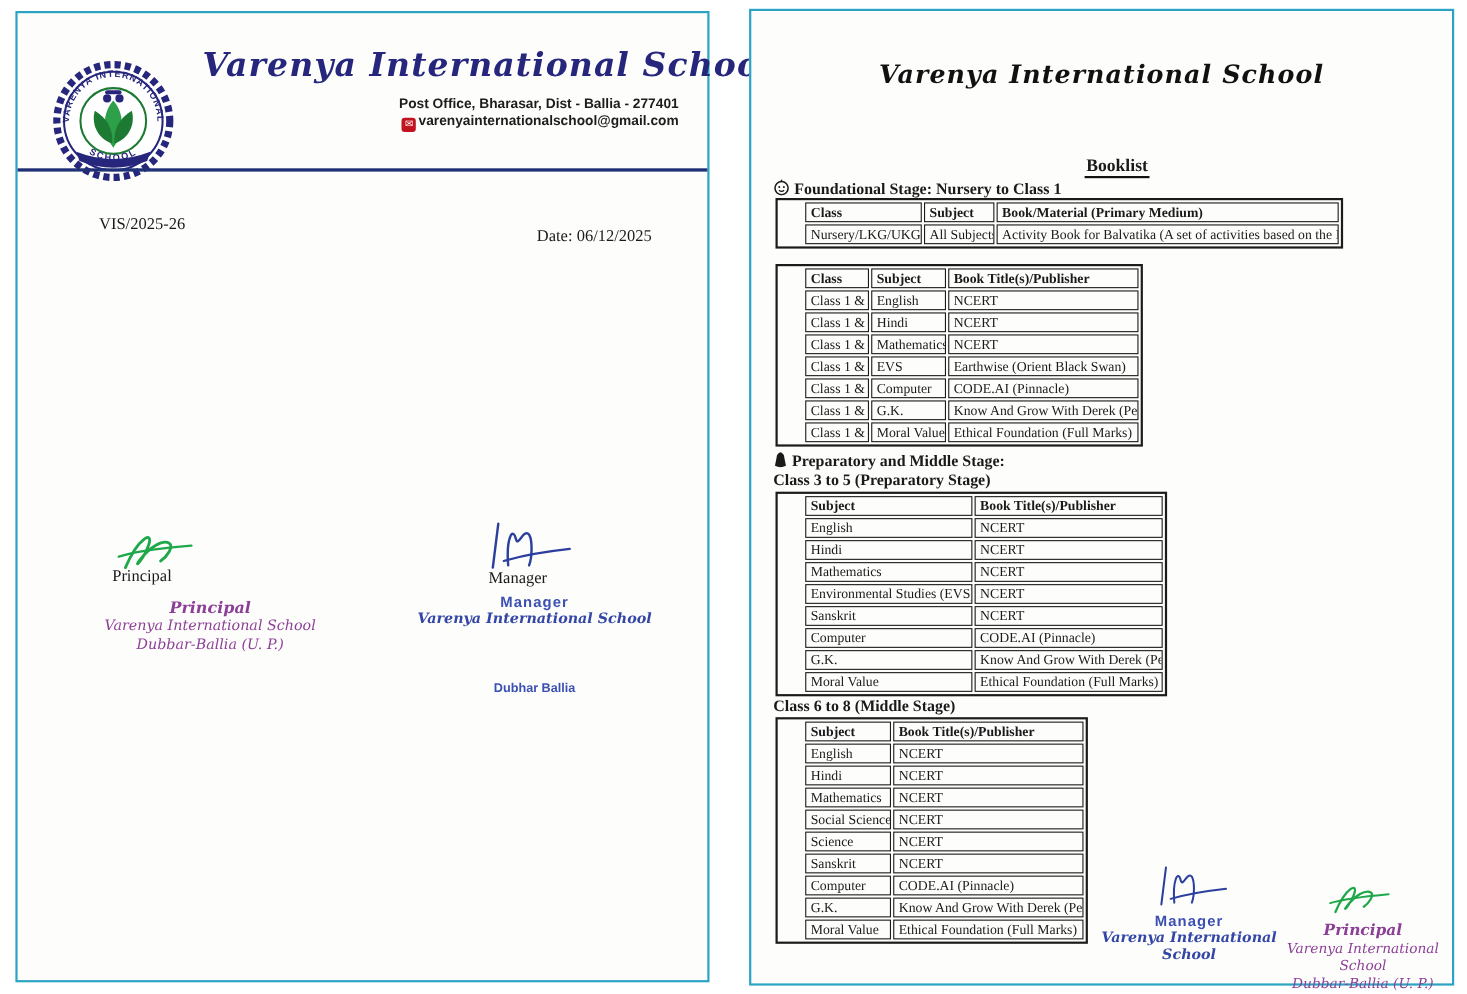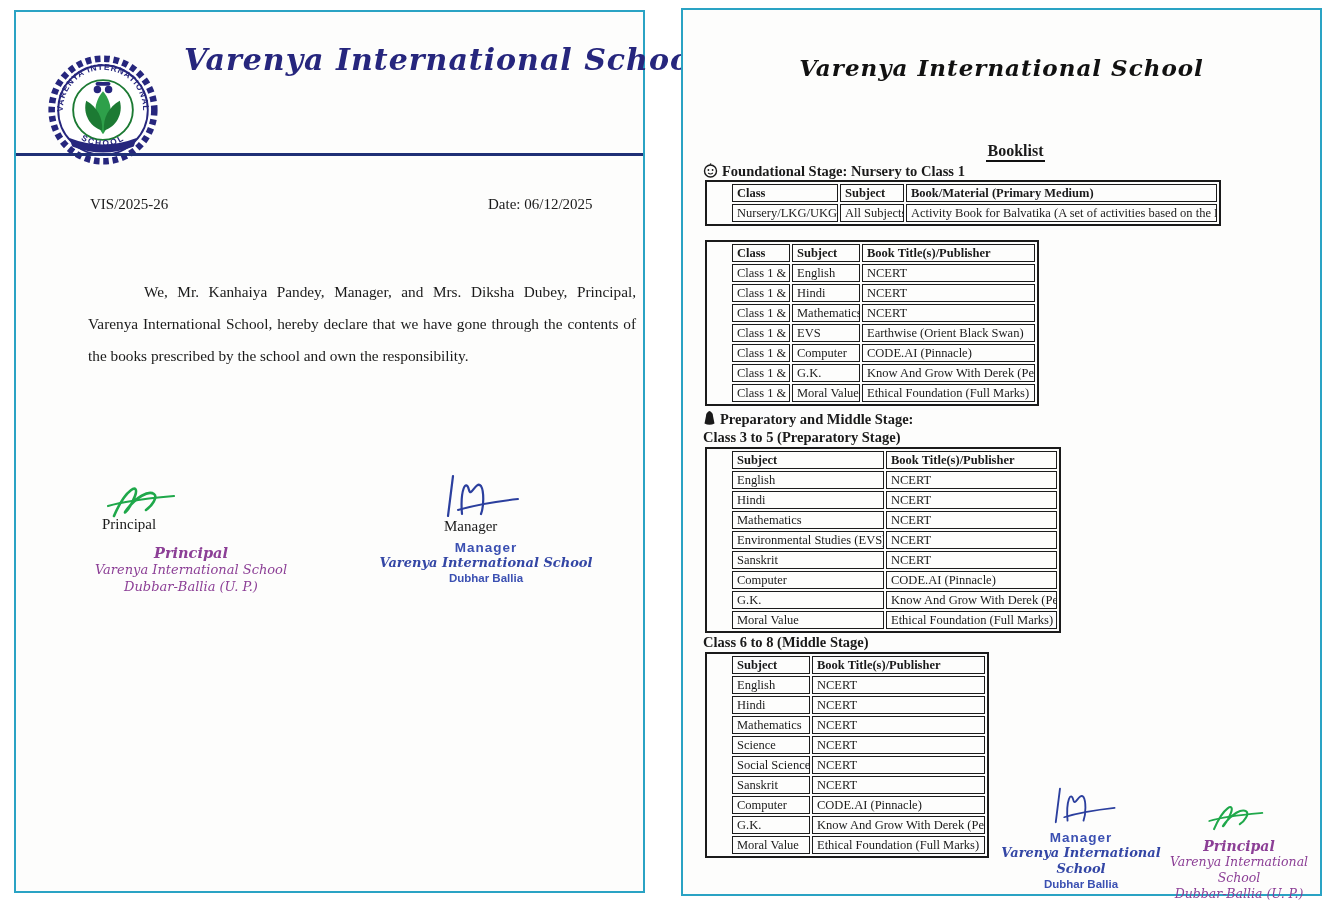--- a/index.html
+++ b/index.html
@@ -28,21 +28,21 @@
   }
   .contact-icon {
     display:inline-block; width:13px; height:13px; background:#c1121f; color:#fff;
     font-size:9px; line-height:13px; text-align:center; vertical-align:-1px;
     margin:0 2px; font-family:"DejaVu Sans", sans-serif; font-weight:normal;
   }
   .ci-mail { border-radius:3px; }
   .ci-globe, .ci-phone { border-radius:50%; }
   .lp-rule { position:absolute; left:0; right:0; top:141px; height:3px; background:#203076; }
   .lp-ref  { position:absolute; left:74px;  top:184px; font-size:15px; }
-  .lp-date { position:absolute; left:472px; top:184px; font-size:15px;text-align:right; }
+  .lp-date { position:absolute; left:472px; top:195px; font-size:15px;text-align:right; }
   .lp-para {
     position:absolute; left:72px; top:264px; width:548px;
     font-size:15.3px; line-height:32px; text-indent:56px; text-align:justify;
   }
   .sig-svg { position:absolute; }
   .lp-sig-principal { left:88px;  top:464px; width:82px; height:50px; }
   .lp-sig-manager   { left:418px; top:456px; width:88px; height:55px; }
   .lp-principal-label { position:absolute; left:86px;  top:504px; font-size:15px; }
   .lp-manager-label   { position:absolute; left:428px; top:506px; font-size:15px; }
   .stamp-purple {
@@ -50,21 +50,21 @@
     font-family:"DejaVu Serif", serif; font-style:italic;
   }
   .lp-stamp-principal { left:48px; top:532px; width:254px; line-height:17px; font-size:13px; }
   .stamp-purple .s-big { font-size:14.5px; font-weight:bold; }
   .stamp-blue {
     position:absolute; text-align:center; color:#3b50b2;
   }
   .lp-stamp-manager { left:352px; top:528px; width:236px; }
   .stamp-blue .m1 { font-family:"Liberation Sans", sans-serif; font-weight:bold; font-size:13.5px; letter-spacing:1px; }
   .stamp-blue .m2 { font-family:"DejaVu Serif", serif; font-style:italic; font-weight:bold; font-size:13px; line-height:16px; color:#3346a5; }
-  .stamp-blue .m3 { font-family:"Liberation Sans", sans-serif; font-weight:bold; font-size:11.5px; line-height:14px; }
+  .stamp-blue .m3 { font-family:"Liberation Sans", sans-serif; font-weight:bold; font-size:11.5px; line-height:14px;margin-top:48px; }
 
   
   .rp-title {
     position:absolute; left:0; right:0; top:44px; text-align:center;
     font-family:"DejaVu Serif", serif; font-style:italic; font-weight:bold;
     font-size:23px; letter-spacing:1px; color:#111;
   }
   .rp-center { position:absolute; left:0; right:0; text-align:center; font-size:16px; }
   .rp-loc  { top:89px; }
   .rp-year { top:111px; }
@@ -132,28 +132,31 @@
         <circle cx="54" cy="38" r="4" fill="#26267d"></circle>
         <circle cx="66" cy="38" r="4" fill="#26267d"></circle>
         <rect x="52" y="30" width="16" height="4" fill="#26267d" rx="2"></rect>
       </g>
       <path d="M24,90 Q60,104 96,90 L93,99 Q60,112 27,99 Z" fill="#26267d"></path>
     </svg>
 
     <div class="lp-title">Varenya International School</div>
 
     <div class="lp-address">
+      <div>Post Office, Bharasar, Dist - Ballia - 277401</div>
+      <div>
+        <span class="contact-icon ci-mail">✉</span><span>varenyainternationalschool@gmail.com</span>
+      </div>
     </div>
 
     <div class="lp-rule"></div>
 
     <div class="lp-ref">VIS/2025-26</div>
     <div class="lp-date">Date: 06/12/2025</div>
 
-    <div class="lp-para">We, Mr. Kanhaiya Pandey, Manager, and Mrs. Diksha Dubey, Principal, Varenya International School, hereby declare that we have gone through the contents of the books prescribed by the school and own the responsibility.</div>
 
     <svg class="sig-svg lp-sig-principal" viewBox="0 0 82 50">
       <path d="M10,40 C22,12 36,6 31,20 C26,34 16,42 24,32 C32,22 44,14 50,18 C54,21 48,30 42,34" fill="none" stroke="#1fa84a" stroke-width="2.6" stroke-linecap="round"></path>
       <path d="M4,30 C24,24 48,22 70,20" fill="none" stroke="#1fa84a" stroke-width="2.2" stroke-linecap="round"></path>
     </svg>
     <div class="lp-principal-label">Principal</div>
 
     <div class="stamp-purple lp-stamp-principal">
       <div class="s-big">Principal</div>
       <div>Varenya International School</div>
@@ -320,25 +323,25 @@
           </tr>
           <tr>
             <td>Hindi</td>
             <td>NCERT</td>
           </tr>
           <tr>
             <td>Mathematics</td>
             <td>NCERT</td>
           </tr>
           <tr>
+            <td>Social Science</td>
+            <td>NCERT</td>
+          </tr>
+          <tr>
             <td>Science</td>
-            <td>NCERT</td>
-          </tr>
-          <tr>
-            <td>Social Science</td>
             <td>NCERT</td>
           </tr>
           <tr>
             <td>Sanskrit</td>
             <td>NCERT</td>
           </tr>
           <tr>
             <td>Computer</td>
             <td>CODE.AI (Pinnacle)</td>
           </tr>

